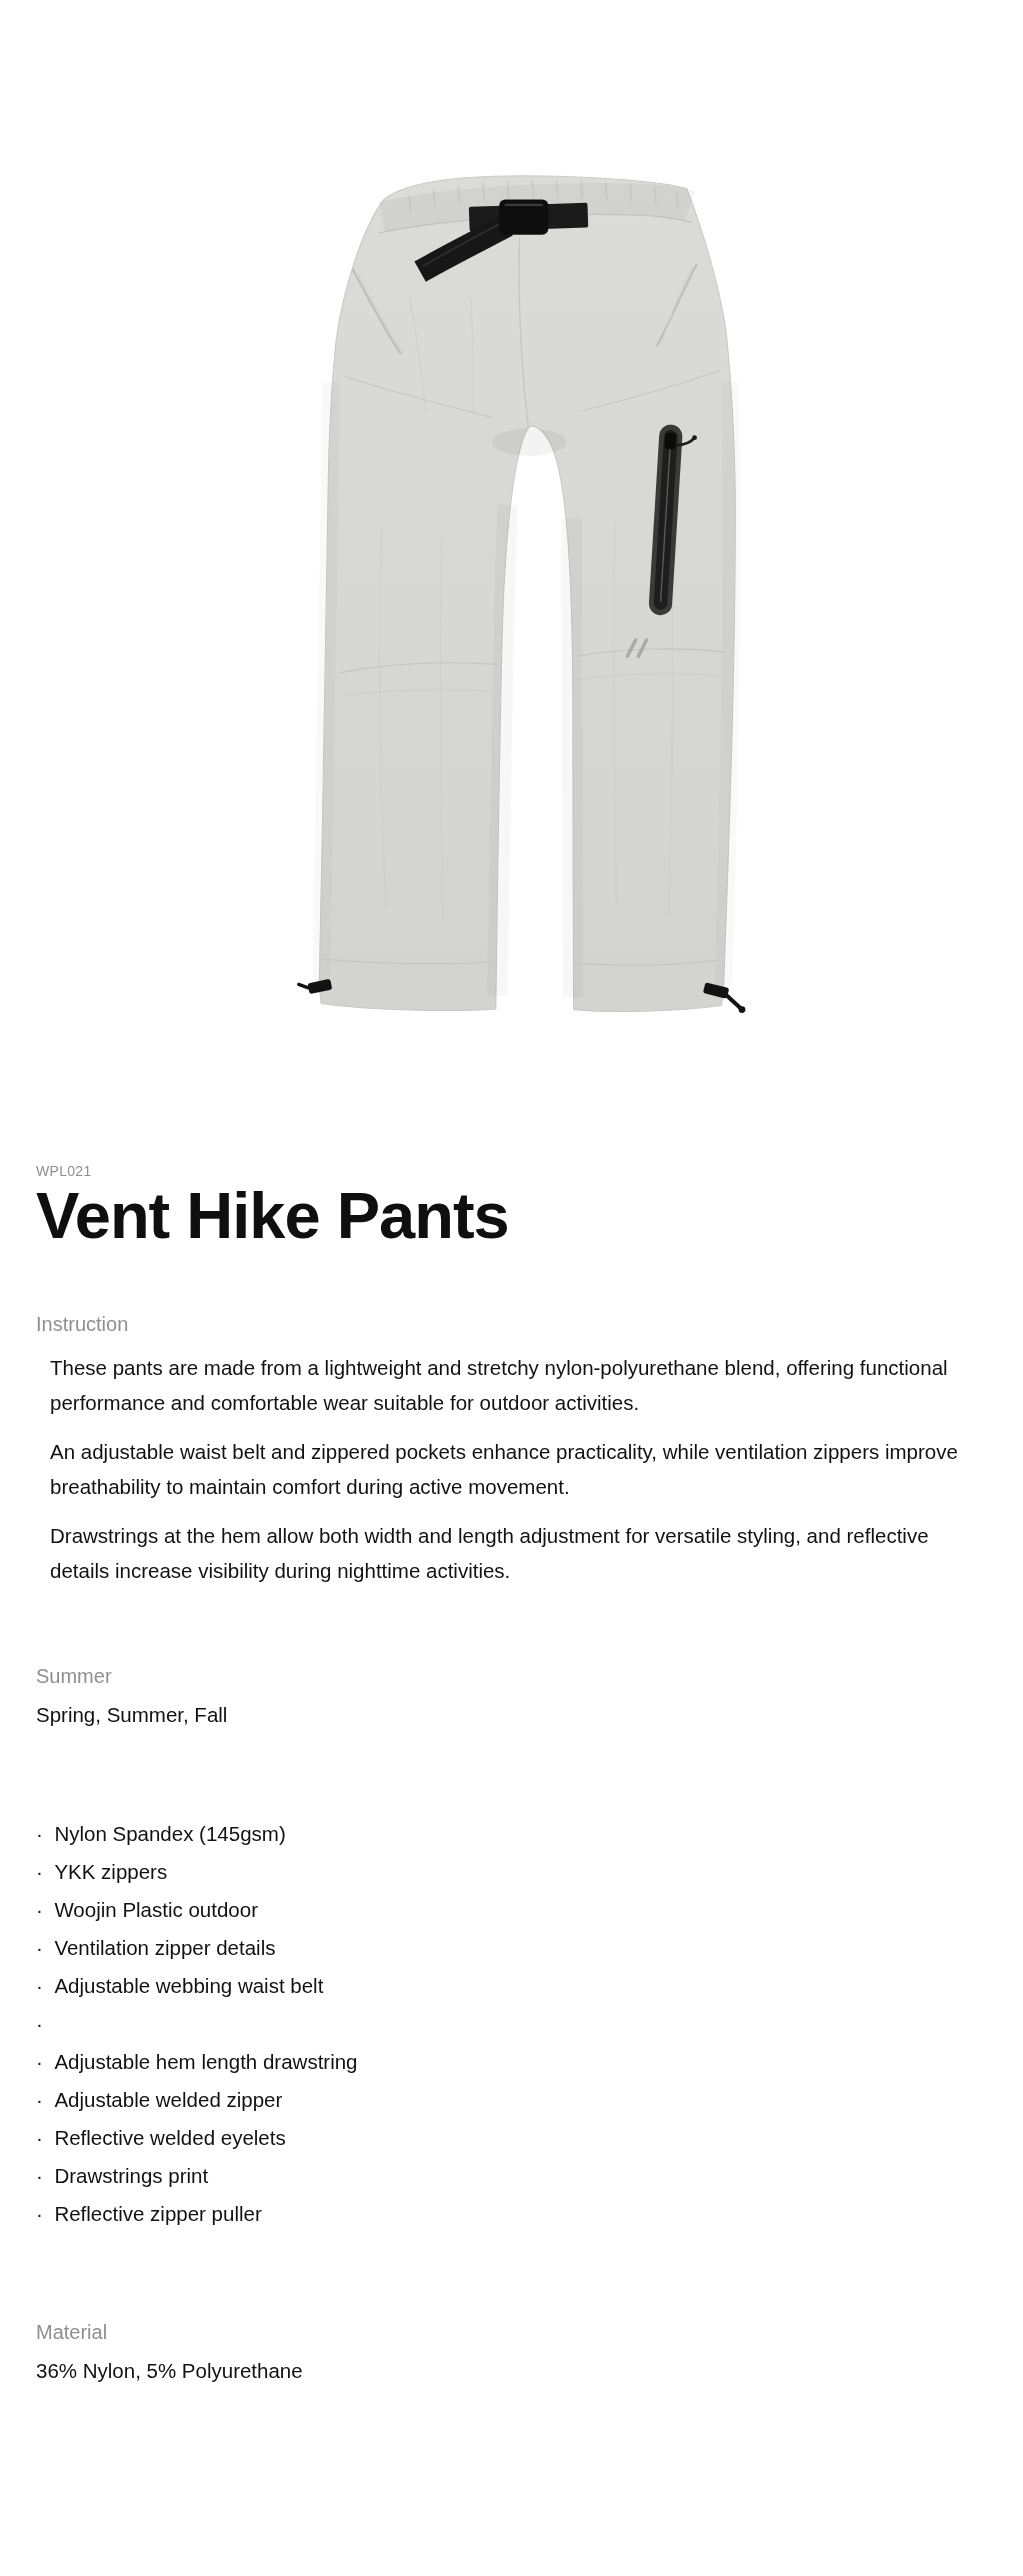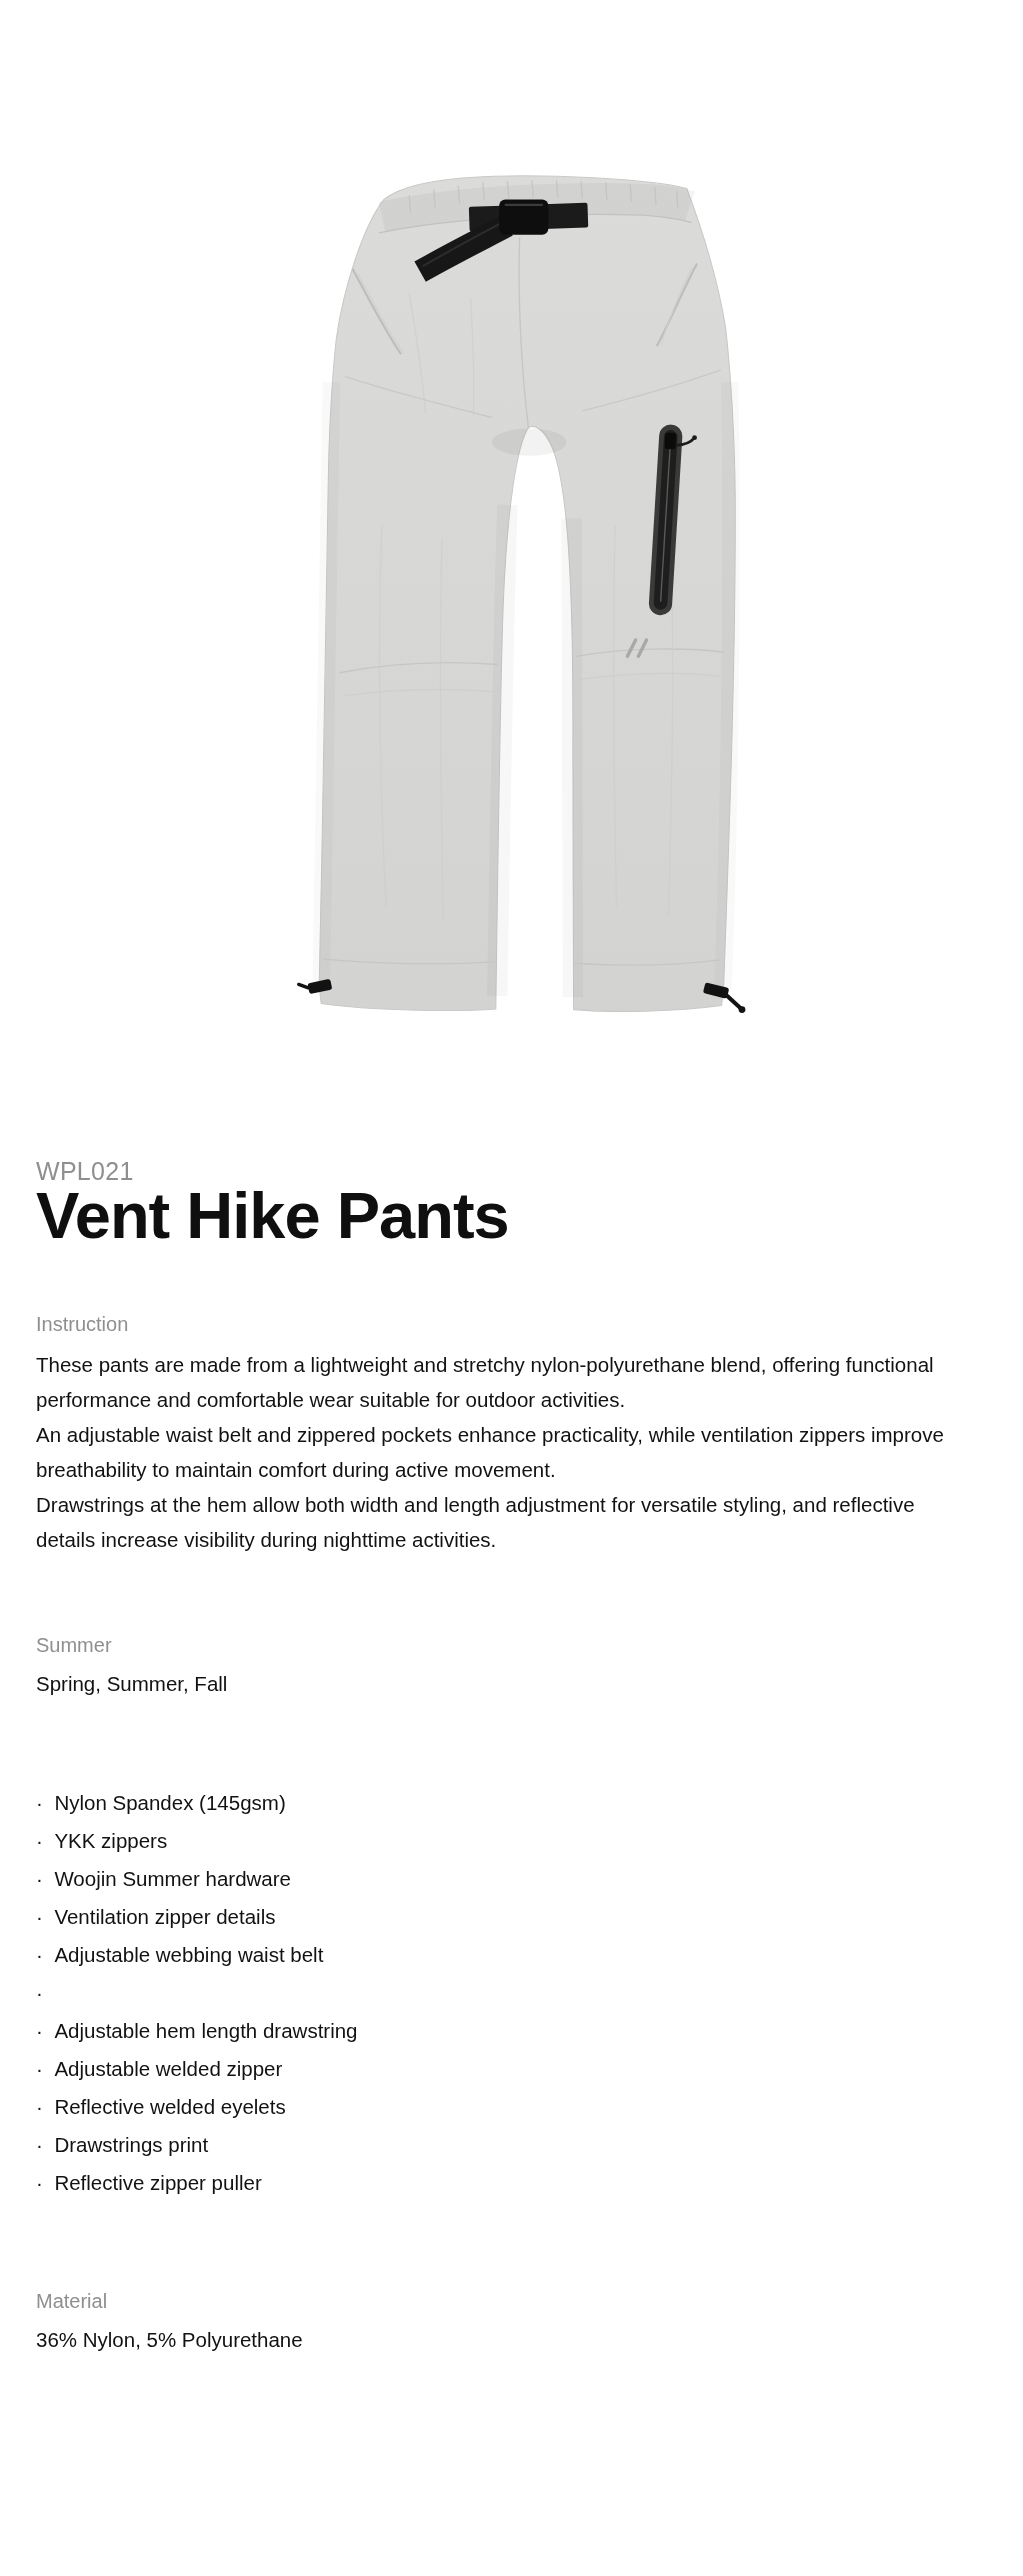--- a/index.html
+++ b/index.html
@@ -9,21 +9,21 @@
     font-family:"Liberation Sans", sans-serif;
     color:var(--text, #121212);
     position:relative;
   }
   .hero { width:1023px; height:1119px; }
   .hero svg { display:block; }
   .content { padding:0 41px 0 36px; }
 
   .sku {
     margin-top:40px;
-    font-size:25px; line-height:24.6px;
+    font-size:14px; line-height:24.6px;
     color:var(--label, #8f8f8f);
     letter-spacing:0.3px;
     font-weight:400;
   }
   .title {
     margin-top:0;
     font-size:65px; line-height:63px;
     font-weight:700; letter-spacing:-1px;
     color:var(--heading, #0f0f0f);
   }
@@ -32,21 +32,21 @@
     color:var(--label, #8f8f8f);
     font-weight:400;
   }
   .mt-instruction { margin-top:65px; }
   .desc {
     margin-top:11px;
     max-width:941px;
     font-size:20.5px; line-height:35px;
     color:var(--text, #121212);
   }
-  .desc p { margin:0; }
+  .desc p { margin:14px; }
   .season-label { margin-top:76px; }
   .value {
     margin-top:12.3px;
     font-size:20.5px; line-height:27px;
     color:var(--text, #121212);
   }
   .features {
     margin-top:87px;
     list-style:none;
   }
@@ -200,21 +200,21 @@
     <li>
         <span class="bullet">·</span>
         <span>Nylon Spandex (145gsm)</span>
       </li>
     <li>
         <span class="bullet">·</span>
         <span>YKK zippers</span>
       </li>
     <li>
         <span class="bullet">·</span>
-        <span>Woojin Summer hardware</span>
+        <span>Woojin Plastic outdoor</span>
       </li>
     <li>
         <span class="bullet">·</span>
         <span>Ventilation zipper details</span>
       </li>
     <li>
         <span class="bullet">·</span>
         <span>Adjustable webbing waist belt</span>
       </li>
     <li>

